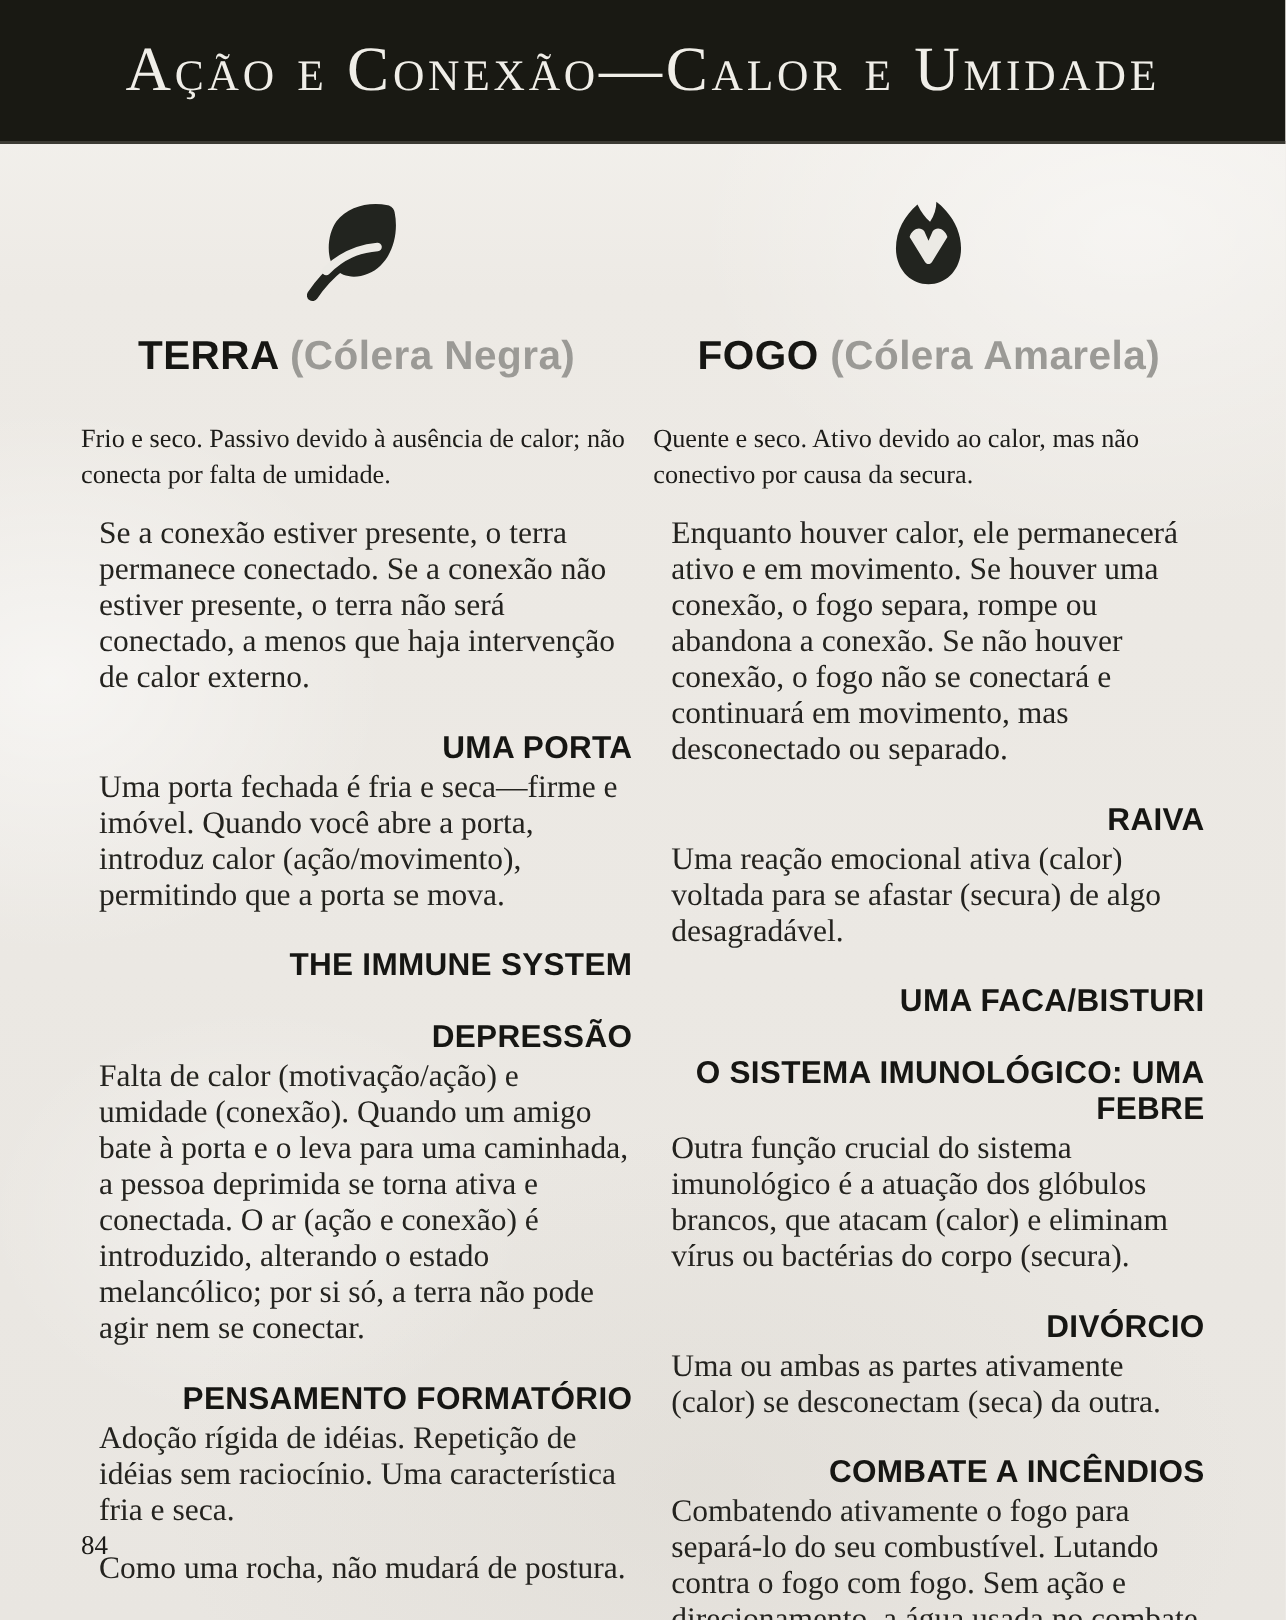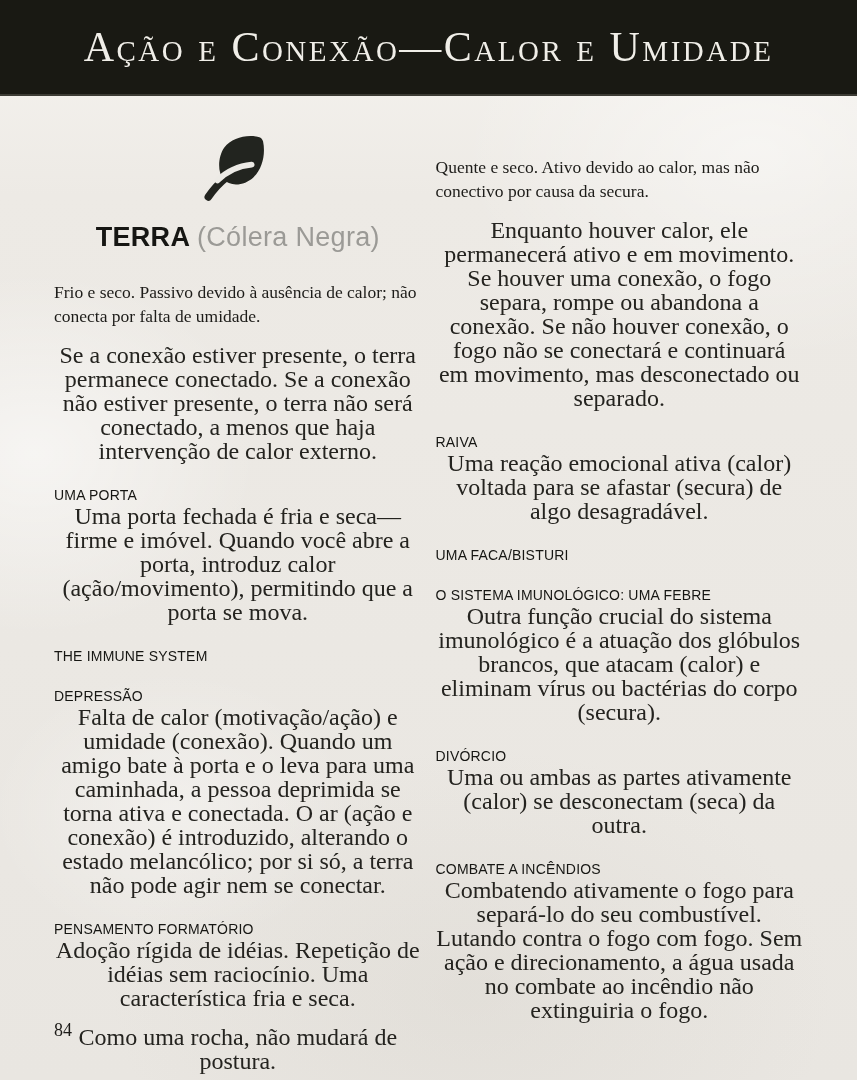--- a/index.html
+++ b/index.html
@@ -42,42 +42,42 @@
   .icon-wrap{height:74px;display:flex;align-items:center;justify-content:center;margin-bottom:20px;}
   .col-title{
     margin:0;
     font-family:"Liberation Sans", sans-serif;
     font-size:27px;
     font-weight:bold;
     letter-spacing:.3px;
     color:#161613;
     white-space:nowrap;
   }
-  .col-sub{color:#9b9a96;font-weight:normal;text-align:center;}
+  .col-sub{color:#9b9a96;font-weight:bold;text-align:center;}
   .lead{
     margin:27px 0 0 0;
     font-weight:normal;
     font-size:17.5px;
     line-height:24px;
     color:#1d1c19;
   }
   .body{
-    margin:15px 0 0 0;
-    font-size:24px;
+    margin:15px 0 0 12px;
+    font-size:21px;
     line-height:24px;
     color:#24231f;
-    text-align:center;
   }
   h3.sec{
     margin:24px 0 1px 0;
     font-family:"Liberation Sans", sans-serif;
-    font-size:14px;
-    font-weight:normal;
+    font-size:21px;
+    font-weight:bold;
     letter-spacing:.2px;
     color:#161613;
+    text-align:right;
   }
   .sec + .body{margin-top:0;}
   .page-number{
     position:absolute;
     left:54px;top:1020px;
     font-size:18px;
     color:#1c1b18;
   }
   .ink{fill:#22241f;}
   .ink-stroke{stroke:#22241f;}
@@ -122,20 +122,32 @@
       <h3 class="sec">PENSAMENTO FORMATÓRIO</h3>
       <p class="body">Adoção rígida de idéias. Repetição de idéias sem raciocínio. Uma característica fria e seca.</p>
 
       <p class="body">Como uma rocha, não mudará de postura.</p>
 
       <h3 class="sec">OS NERVOS, UM MENSAGEIRO</h3>
       <p class="body">Permite o transporte de informações sem alterar a mensagem. Uma propriedade fria e seca.</p>
     </section>
 
     <section class="column">
+      <div class="col-head">
+        <div class="icon-wrap">
+          <svg width="70" height="76" viewBox="0 0 100 100" aria-hidden="true">
+            <path class="ink" d="M39.5,9 C43,16.5 47,21.5 51.5,25.5 C55.5,19.5 57.5,13 57.5,6.5 C60,8.2 63.5,11.5 67,15.5 C75.5,25 81,37.5 81,51 C81,70.5 67.5,85 50,85 C32.5,85 19,70.5 19,51 C19,33.5 27.5,19.5 39.5,9 Z"></path>
+            <path d="M32,40 C34.5,32 42,29.5 46,34.5 L50,43.5 L54,34.5 C58,29.5 65.5,32 68,40 L53.5,63.5 C51.7,66.5 48.3,66.5 46.5,63.5 Z" fill="#eceae5"></path>
+          </svg>
+        </div>
+        <h2 class="col-title">
+          <span>FOGO</span>
+          <span class="col-sub">(Cólera Amarela)</span>
+        </h2>
+      </div>
 
       <p class="lead">Quente e seco. Ativo devido ao calor, mas não conectivo por causa da secura.</p>
       <p class="body">Enquanto houver calor, ele permanecerá ativo e em movimento. Se houver uma conexão, o fogo separa, rompe ou abandona a conexão. Se não houver conexão, o fogo não se conectará e continuará em movimento, mas desconectado ou separado.</p>
 
       <h3 class="sec">RAIVA</h3>
       <p class="body">Uma reação emocional ativa (calor) voltada para se afastar (secura) de algo desagradável.</p>
 
       <h3 class="sec">UMA FACA/BISTURI</h3>
 
       <h3 class="sec">O SISTEMA IMUNOLÓGICO: UMA FEBRE</h3>

